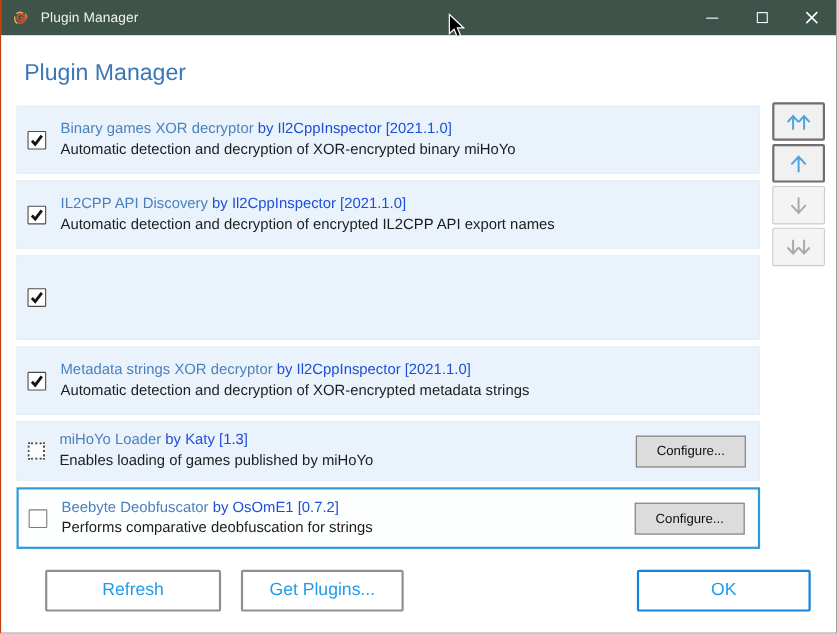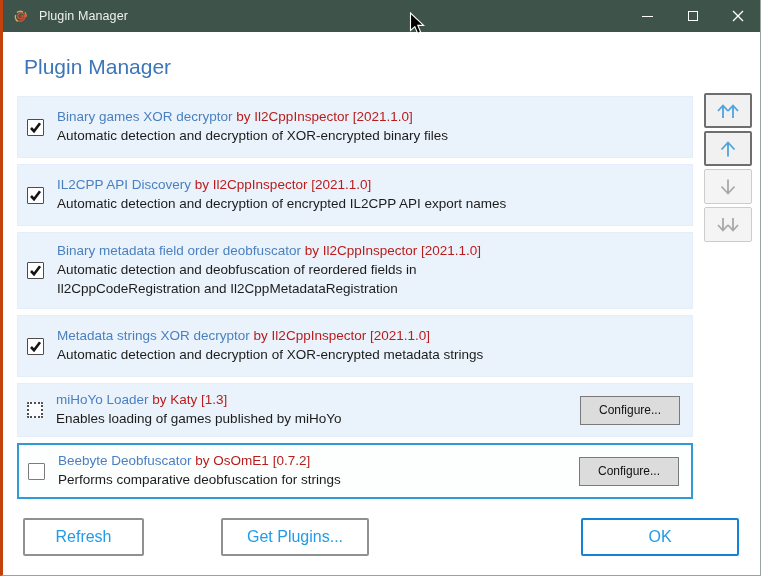--- a/index.html
+++ b/index.html
@@ -7,21 +7,21 @@
   body {
     font-family: "Liberation Sans", sans-serif;
     background: #ffffff;
     position: relative;
     overflow: hidden;
   }
   .window {
     width: 761px; height: 576px;
     position: relative;
     background: #ffffff;
-    border-left: 3px solid #c2410c;
+    border-left: 1px solid #c2410c;
     border-right: 1px solid #9aa49e;
     border-bottom: 1px solid #9aa49e;
   }
   
   .titlebar {
     height: 32px;
     background: #3e5349;
     display: flex;
     align-items: center;
     color: #e9ece9;
@@ -84,21 +84,21 @@
   .checkbox.dotted {
     width: 16px; height: 16px;
     border: 2px dotted #4f4f4f;
     background: #fbfcfd;
   }
   .checkbox.unchecked { border-color: #7c7c7c; }
   .check-glyph { stroke: #141414; stroke-width: 2.6; fill: none; }
   .plugin-text { flex: 1 1 auto; line-height: 1.4; padding-right: 10px; }
   .plugin-line1 { font-size: 13.5px; }
   .plugin-name { color: #4b80c0; }
-  .plugin-byline { color: #b91c1c; }
+  .plugin-byline { color: #1d4ed8; }
   .plugin-desc { font-size: 13.5px; color: #1c1c1c; }
   .row-h3 .plugin-desc { max-width: 445px; }
   .configure-btn {
     flex: 0 0 auto;
     width: 100px; height: 29px;
     background: #dcdcdc;
     border: 1px solid #7a7a7a;
     font-family: "Liberation Sans", sans-serif;
     font-size: 12px;
     color: #111111;
@@ -130,21 +130,21 @@
     top: 518px;
     height: 38px;
     background: #ffffff;
     border: 2px solid #909090;
     border-radius: 2px;
     font-family: "Liberation Sans", sans-serif;
     font-size: 16px;
     color: #1f9ce9;
     cursor: default;
   }
-  #refresh-btn { left: 20px; width: 121px; }
+  #refresh-btn { left: 40px; width: 160px; }
   #get-plugins-btn { left: 182px; width: 148px; margin-left: 36px; }
   #ok-btn { left: 578px; width: 158px; border: 2px solid #1283d8; }
   
   .mouse-cursor { position: absolute; left: 406px; top: 12px; pointer-events: none; z-index: 99; }
 </style>
 </head>
 <body>
 
 <div class="window">
 
@@ -178,21 +178,21 @@
       <span class="checkbox">
         <svg width="13" height="13" viewBox="0 0 13 13">
           <path class="check-glyph" d="M2 7 L5 10.2 L11 2.2"></path>
         </svg>
       </span>
       <div class="plugin-text">
         <div class="plugin-line1">
           <span class="plugin-name">Binary games XOR decryptor</span>
           <span class="plugin-byline">by Il2CppInspector [2021.1.0]</span>
         </div>
-        <div class="plugin-desc">Automatic detection and decryption of XOR-encrypted binary files</div>
+        <div class="plugin-desc">Automatic detection and decryption of XOR-encrypted binary miHoYo</div>
       </div>
     </div>
 
     <div class="plugin-row row-h2">
       <span class="checkbox">
         <svg width="13" height="13" viewBox="0 0 13 13">
           <path class="check-glyph" d="M2 7 L5 10.2 L11 2.2"></path>
         </svg>
       </span>
       <div class="plugin-text">
@@ -203,27 +203,20 @@
         <div class="plugin-desc">Automatic detection and decryption of encrypted IL2CPP API export names</div>
       </div>
     </div>
 
     <div class="plugin-row row-h3">
       <span class="checkbox">
         <svg width="13" height="13" viewBox="0 0 13 13">
           <path class="check-glyph" d="M2 7 L5 10.2 L11 2.2"></path>
         </svg>
       </span>
-      <div class="plugin-text">
-        <div class="plugin-line1">
-          <span class="plugin-name">Binary metadata field order deobfuscator</span>
-          <span class="plugin-byline">by Il2CppInspector [2021.1.0]</span>
-        </div>
-        <div class="plugin-desc">Automatic detection and deobfuscation of reordered fields in Il2CppCodeRegistration and Il2CppMetadataRegistration</div>
-      </div>
     </div>
 
     <div class="plugin-row row-h2">
       <span class="checkbox">
         <svg width="13" height="13" viewBox="0 0 13 13">
           <path class="check-glyph" d="M2 7 L5 10.2 L11 2.2"></path>
         </svg>
       </span>
       <div class="plugin-text">
         <div class="plugin-line1">

